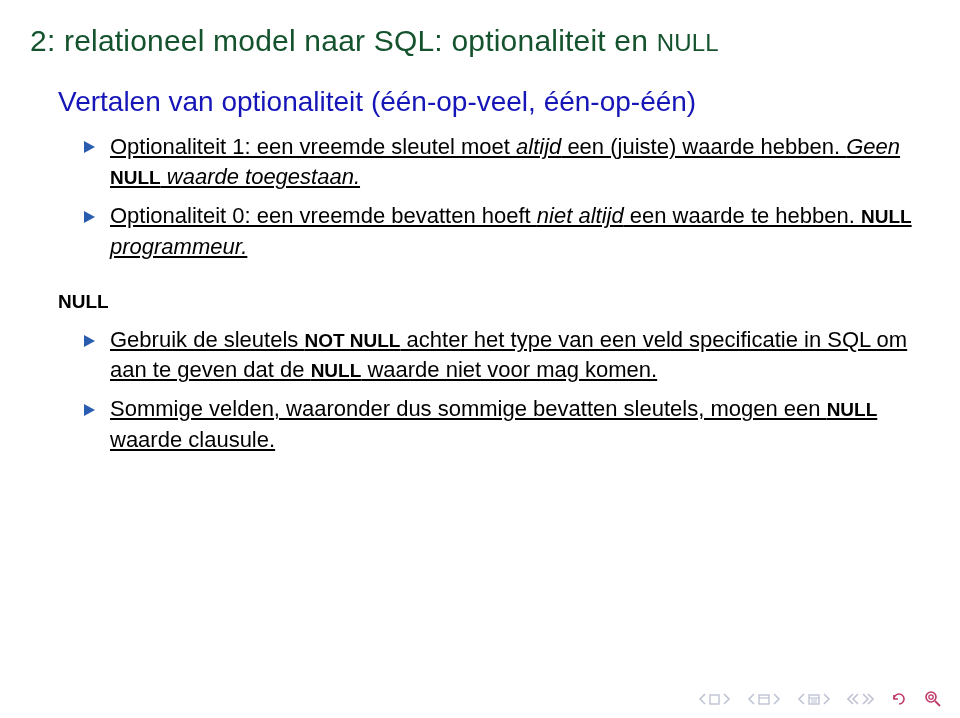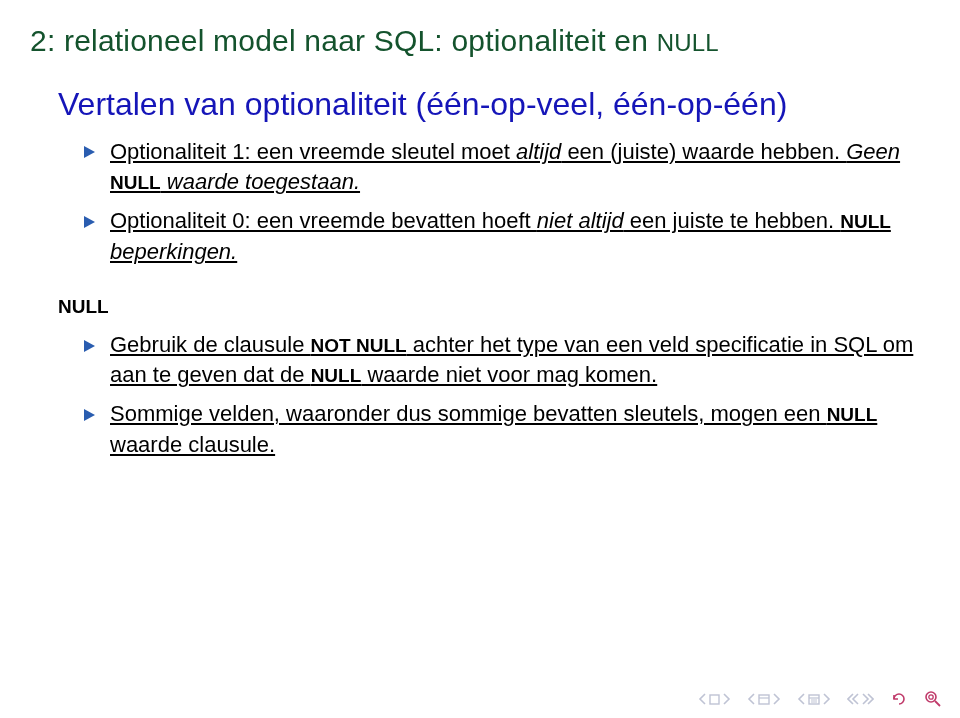--- a/index.html
+++ b/index.html
@@ -18,21 +18,21 @@
     font-size:30px;
     font-weight:400;
     color:#14532d;
     line-height:1.25;
     margin-bottom:26px;
     letter-spacing:0.2px;
   }
   .title .null-small{font-size:24px}
   .subhead{
     color:#1515b8;
-    font-size:32px;
+    font-size:28px;
     margin:0 0 14px 28px;
   }
   .list{
     list-style:none;
     margin:0 0 28px 54px;
     padding:0;
   }
   .list>li{
     position:relative;
     padding-left:26px;
@@ -79,29 +79,29 @@
     <span>2: relationeel model naar SQL: optionaliteit en </span><span class="null-small">NULL</span>
   </div>
 
   <div class="subhead">Vertalen van optionaliteit (één-op-veel, één-op-één)</div>
 
   <ul class="list">
     <li>
       <span>Optionaliteit 1: een vreemde sleutel moet </span><em>altijd</em><span> een (juiste) waarde hebben. </span><em>Geen </em><span class="sq-kw">NULL</span><em> waarde toegestaan.</em>
     </li>
     <li>
-      <span>Optionaliteit 0: een vreemde bevatten hoeft </span><em>niet altijd</em><span> een juiste te hebben. </span><span class="sq-kw">NULL</span><em> beperkingen.</em>
+      <span>Optionaliteit 0: een vreemde bevatten hoeft </span><em>niet altijd</em><span> een waarde te hebben. </span><span class="sq-kw">NULL</span><em> programmeur.</em>
     </li>
   </ul>
 
   <div class="null-heading">NULL</div>
 
   <ul class="list">
     <li>
-      <span>Gebruik de clausule </span><span class="sq-kw">NOT NULL</span><span> achter het type van een veld specificatie in SQL om aan te geven dat de </span><span class="sq-kw">NULL</span><span> waarde niet voor mag komen.</span>
+      <span>Gebruik de sleutels </span><span class="sq-kw">NOT NULL</span><span> achter het type van een veld specificatie in SQL om aan te geven dat de </span><span class="sq-kw">NULL</span><span> waarde niet voor mag komen.</span>
     </li>
     <li>
       <span>Sommige velden, waaronder dus sommige bevatten sleutels, mogen een </span><span class="sq-kw">NULL</span><span> waarde clausule.</span>
     </li>
   </ul>
 
 </div>
 
 <div class="footer">
   <span class="nav-group">

